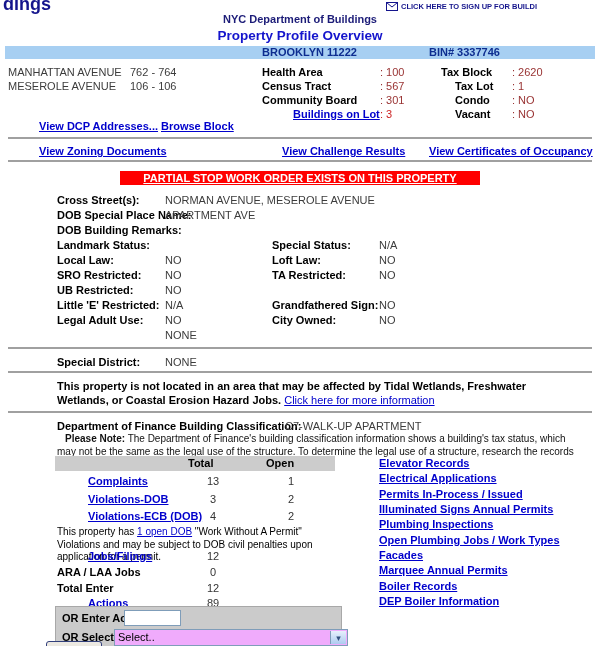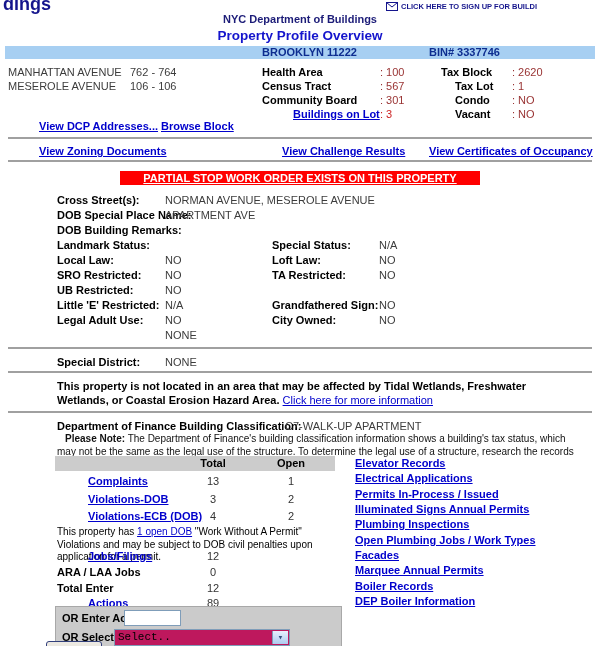--- a/index.html
+++ b/index.html
@@ -35,31 +35,31 @@
   .prow { position:absolute; left:0; width:600px; height:15px; }
   .prow .l1 { left:57px; font-weight:bold; }
   .prow .v1 { left:165px; color:#3c3c3c; }
   .prow .l2 { left:272px; font-weight:bold; }
   .prow .v2 { left:379px; color:#3c3c3c; }
 
   .note { position:absolute; left:57px; top:433px; width:525px; font-size:10px; line-height:12.5px; color:#111; white-space:normal; }
   .wetlands { position:absolute; left:57px; top:379px; width:510px; font-weight:bold; line-height:14px; white-space:normal; }
 
   .stat-head { position:absolute; left:55px; top:456px; width:280px; height:15px; background:#cccccc; }
-  .stat-head span { position:absolute; top:0; width:50px; text-align:center; font-weight:bold; line-height:15px; }
+  .stat-head span { position:absolute; top:0; width:50px; text-align:left; font-weight:bold; line-height:15px; }
   .col-total { left:188px; width:50px; text-align:center; }
   .col-open  { left:266px; width:50px; text-align:center; }
   .num { color:#333; }
 
-  .rlink { position:absolute; left:324px; }
+  .rlink { position:absolute; left:348px; }
 
   .action-box { position:absolute; left:55px; top:606px; width:287px; height:52px; background:#cbcbcb; border:1px solid #a8a8a8; }
   .action-box .lbl { position:absolute; font-weight:bold; white-space:nowrap; }
   .txt-input { position:absolute; left:68px; top:3px; width:57px; height:16px; border:1px solid #7f9db9; background:#fff; font-family:"Liberation Sans",sans-serif; font-size:11px; padding:0 2px; }
-  .select { position:absolute; left:58px; top:22px; width:176px; height:17px; background:#be185d; border:1px solid #7f9db9; cursor:pointer;font-family:Liberation Mono, monospace; }
+  .select { position:absolute; left:58px; top:22px; width:234px; height:17px; background:#f0abfc; border:1px solid #7f9db9; cursor:pointer; }
   .select .val { position:absolute; left:3px; top:0; line-height:15px; }
   .select .arrow { position:absolute; right:1px; top:1px; bottom:1px; width:16px;
     background:linear-gradient(#e7f0fc,#aecbf0); border-left:1px solid #7f9db9;
     display:flex; align-items:center; justify-content:center; color:#33507e; font-size:9px; }
   .go-btn { position:absolute; left:46px; top:641px; width:56px; height:20px; background:#ece9e2;
     border:1px solid #32407c; border-radius:3px; cursor:pointer; }
 </style>
 </head>
 <body>
 
@@ -176,21 +176,21 @@
 </div>
 
 <div class="sep" style="top:347px"></div>
 
 <span class="abs b" style="left:57px;top:356px">Special District:</span>
 <span class="abs gray-val" style="left:165px;top:356px">NONE</span>
 
 <div class="sep" style="top:371px"></div>
 
 <div class="wetlands">
-  <span>This property is not located in an area that may be affected by Tidal Wetlands, Freshwater Wetlands, or Coastal Erosion Hazard Area.</span>
+  <span>This property is not located in an area that may be affected by Tidal Wetlands, Freshwater Wetlands, or Coastal Erosion Hazard Jobs.</span>
   <span class="lnk-n" style="font-weight:normal">Click here for more information</span>
 </div>
 
 <div class="sep" style="top:411px"></div>
 
 <span class="abs b" style="left:57px;top:420px">Department of Finance Building Classification:</span>
 <span class="abs gray-val" style="left:285px;top:420px">C7-WALK-UP APARTMENT</span>
 
 <div class="note">
   <span class="b" style="padding-left:8px">Please Note:</span><span> The Department of Finance's building classification information shows a building's tax status, which may not be the same as the legal use of the structure. To determine the legal use of a structure, research the records of the Department of Buildings.</span>

